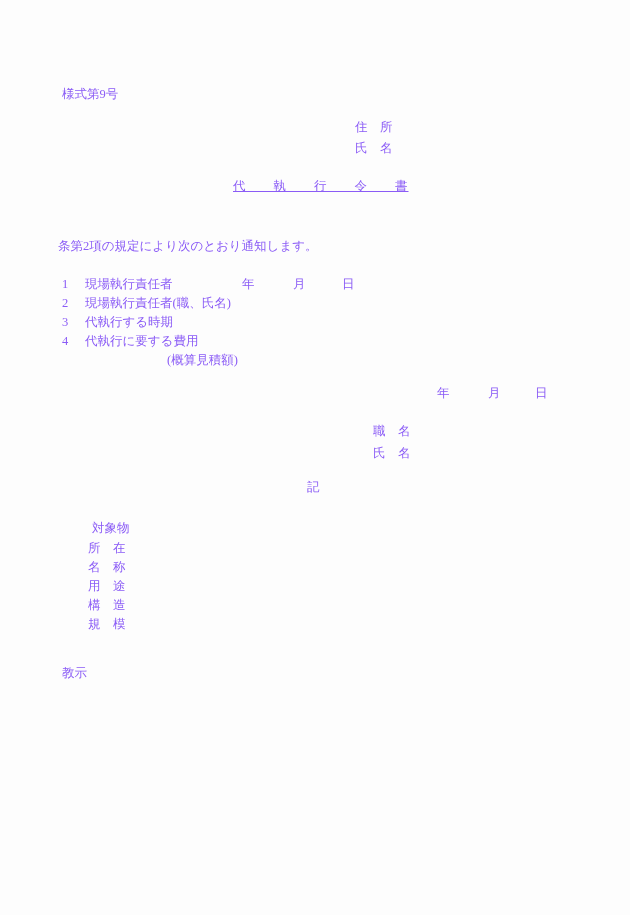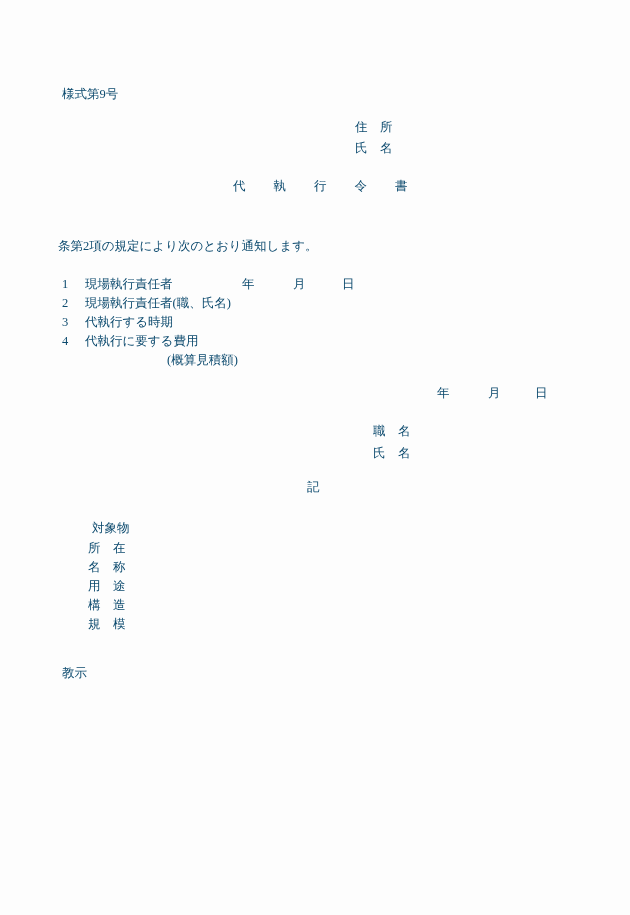--- a/index.html
+++ b/index.html
@@ -3,29 +3,29 @@
 <meta charset="utf-8">
 <style>
   html, body { margin: 0; padding: 0; background: #fdfdfd; }
   .page {
     position: relative;
     width: 559px;
     height: 915px;
     background: #fdfdfd;
     font-family: "Liberation Serif", "DejaVu Serif", serif;
     font-size: 12.5px;
-    color: #0c4a6e;
+    color: #8b5cf6;
     overflow: hidden;
   }
   .t {
     position: absolute;
     white-space: pre;
     line-height: 14px;
   }
-  .title { letter-spacing: 1px; }
+  .title { letter-spacing: 1px; text-decoration: underline; }
 </style>
 </head>
 <body>
 
 <div class="page">
 
   <div class="t" style="left:62px;top:87px">様式第9号</div>
 
   <div class="t" style="left:355px;top:120px">住　所</div>
   <div class="t" style="left:355px;top:141px">氏　名</div>

